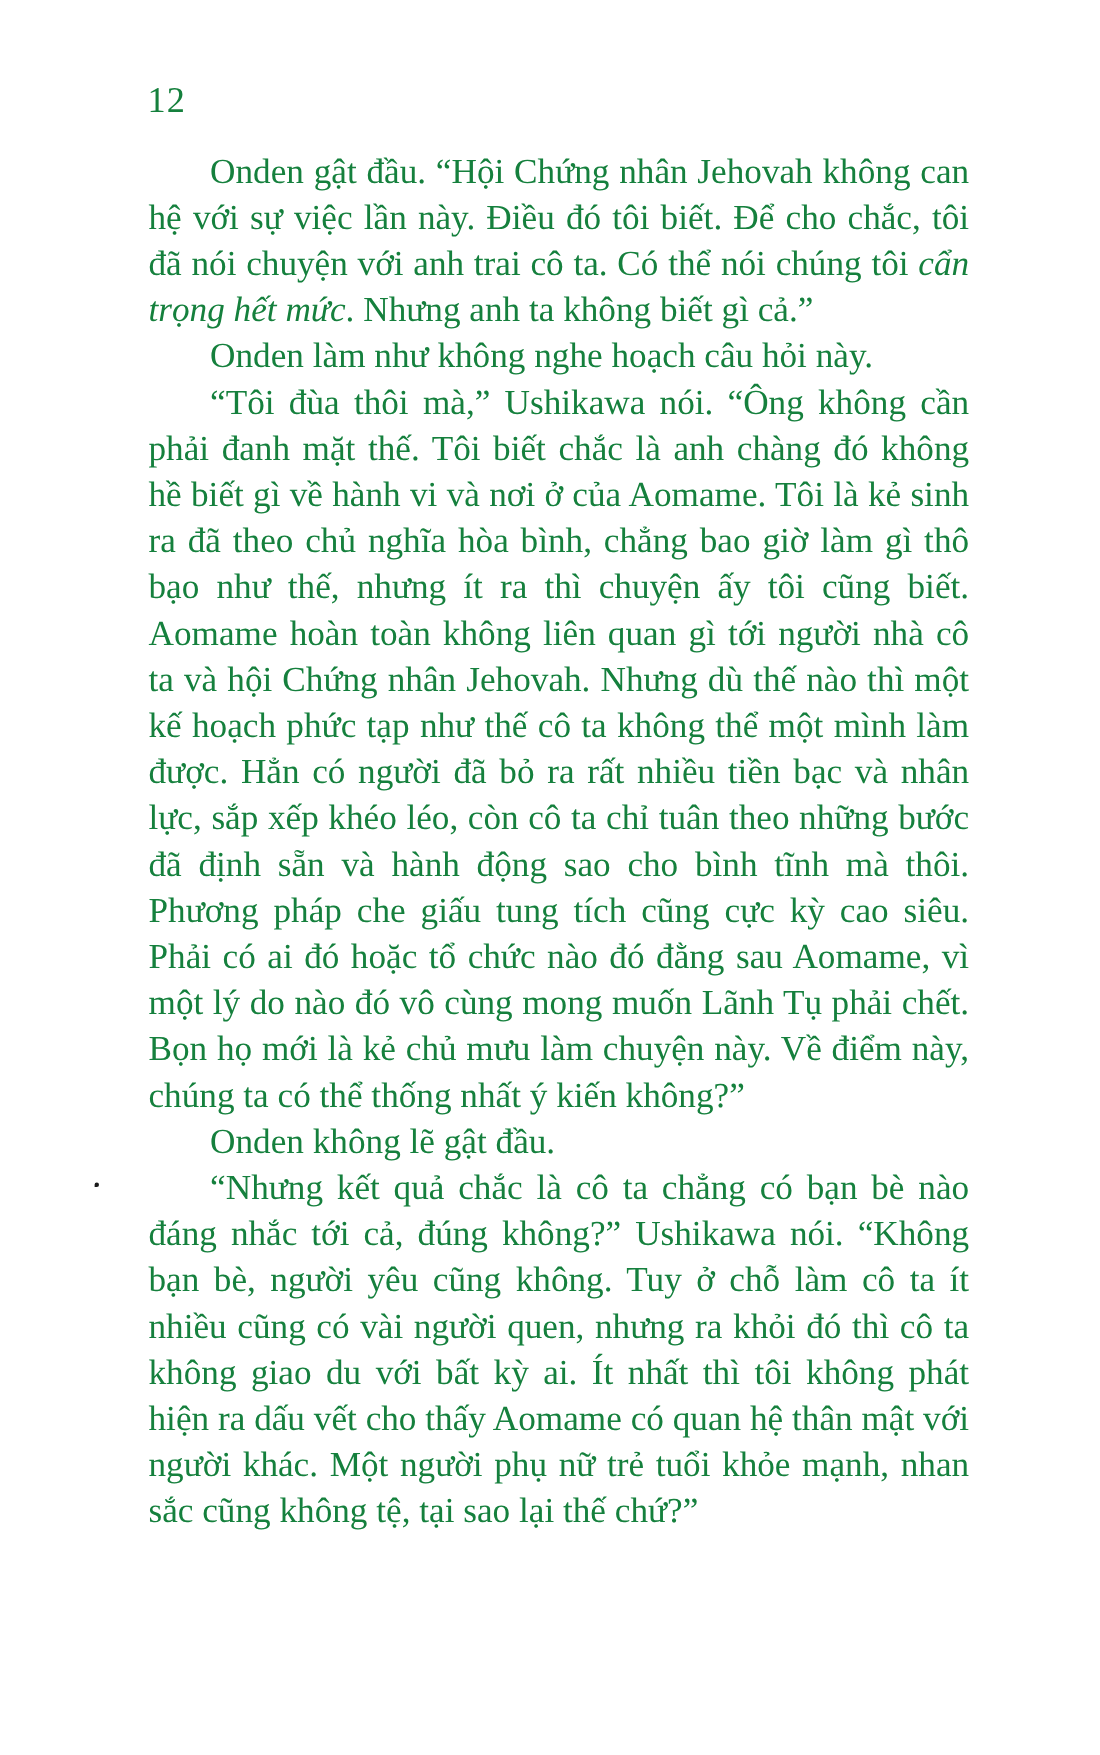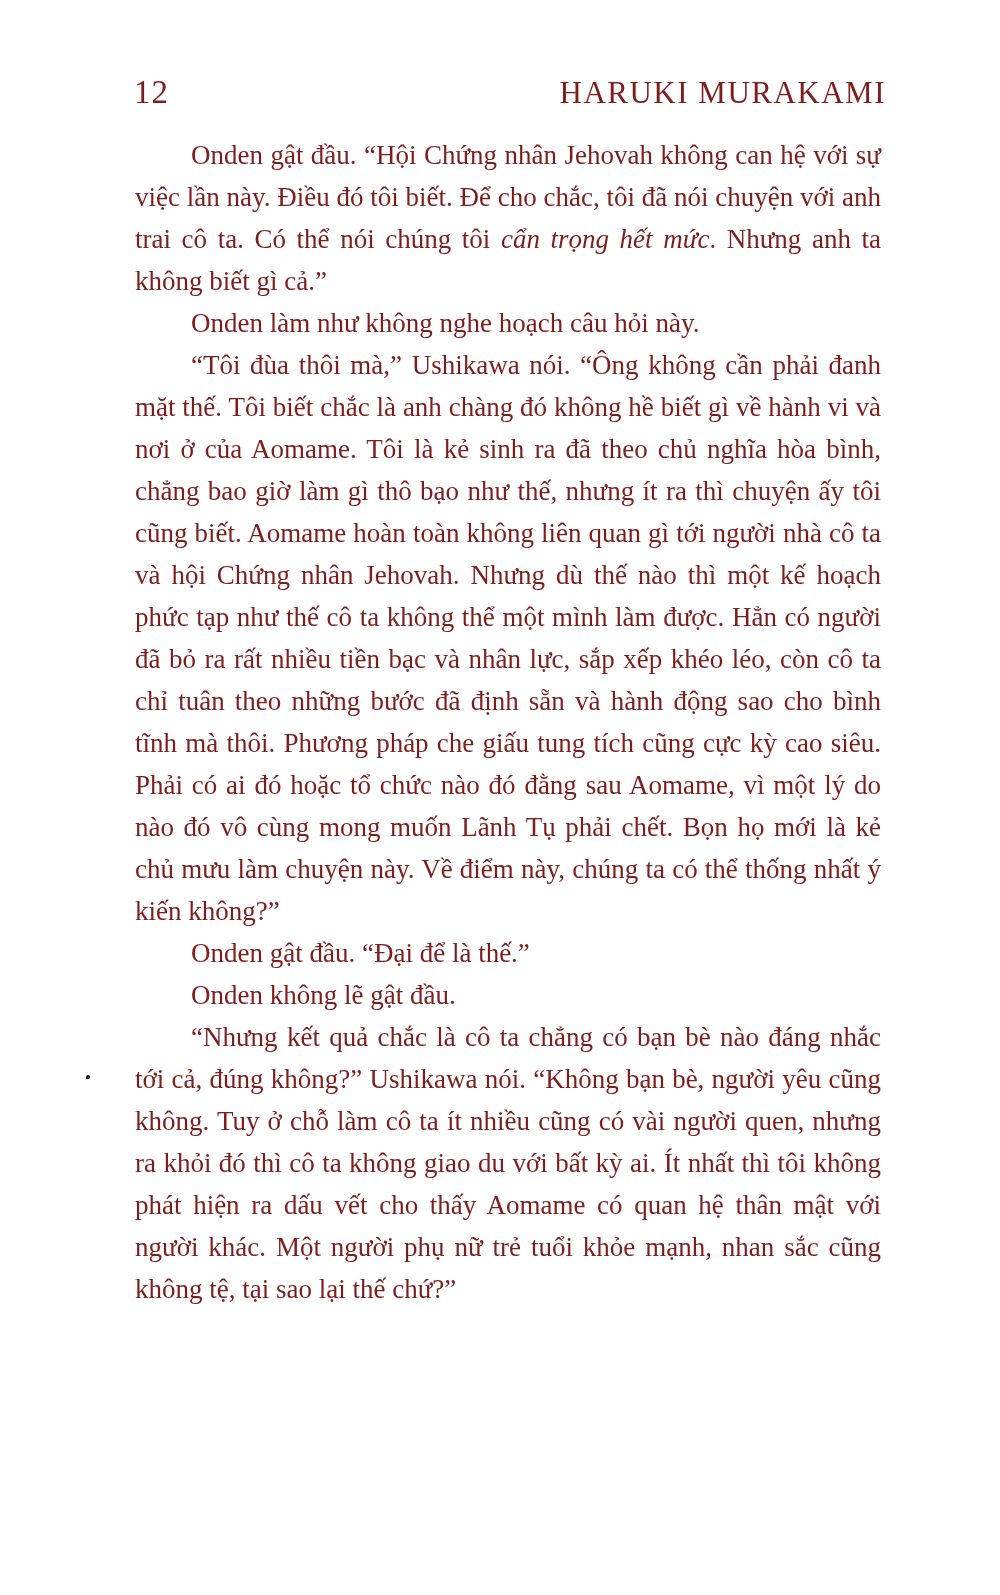--- a/index.html
+++ b/index.html
@@ -7,21 +7,21 @@
     padding: 0;
     background: #ffffff;
   }
   .page {
     position: relative;
     width: 1000px;
     height: 1595px;
     background: #ffffff;
     overflow: hidden;
     font-family: "Liberation Serif", "DejaVu Serif", serif;
-    color: #7f1d1d;
+    color: #15803d;
   }
   .running-head {
     position: absolute;
     top: 74px;
     left: 134px;
     right: 114px;
     display: flex;
     justify-content: space-between;
     align-items: baseline;
   }
@@ -31,21 +31,21 @@
   }
   .author {
     font-size: 31px;
     letter-spacing: 1.5px;
   }
   .body-text {
     position: absolute;
     left: 135px;
     top: 134px;
     width: 746px;
-    font-size: 27px;
+    font-size: 32px;
     line-height: 42px;
     text-align: justify;
     text-justify: inter-word;
   }
   .body-text p {
     margin: 0;
     padding: 0;
     text-indent: 56px;
   }
   .seg-italic {
@@ -61,27 +61,25 @@
     background: #1a1a1a;
   }
 </style>
 </head>
 <body>
 
 <div class="page">
 
   <header class="running-head">
     <span class="page-num">12</span>
-    <span class="author">HARUKI MURAKAMI</span>
   </header>
 
   <main class="body-text">
       <p><span>Onden gật đầu. “Hội Chứng nhân Jehovah không can hệ với sự việc lần này. Điều đó tôi biết. Để cho chắc, tôi đã nói chuyện với anh trai cô ta. Có thể nói chúng tôi </span><span class="seg-italic">cẩn trọng hết mức</span><span>. Nhưng anh ta không biết gì cả.”</span></p>
       <p><span>Onden làm như không nghe hoạch câu hỏi này.</span></p>
       <p><span>“Tôi đùa thôi mà,” Ushikawa nói. “Ông không cần phải đanh mặt thế. Tôi biết chắc là anh chàng đó không hề biết gì về hành vi và nơi ở của Aomame. Tôi là kẻ sinh ra đã theo chủ nghĩa hòa bình, chẳng bao giờ làm gì thô bạo như thế, nhưng ít ra thì chuyện ấy tôi cũng biết. Aomame hoàn toàn không liên quan gì tới người nhà cô ta và hội Chứng nhân Jehovah. Nhưng dù thế nào thì một kế hoạch phức tạp như thế cô ta không thể một mình làm được. Hẳn có người đã bỏ ra rất nhiều tiền bạc và nhân lực, sắp xếp khéo léo, còn cô ta chỉ tuân theo những bước đã định sẵn và hành động sao cho bình tĩnh mà thôi. Phương pháp che giấu tung tích cũng cực kỳ cao siêu. Phải có ai đó hoặc tổ chức nào đó đằng sau Aomame, vì một lý do nào đó vô cùng mong muốn Lãnh Tụ phải chết. Bọn họ mới là kẻ chủ mưu làm chuyện này. Về điểm này, chúng ta có thể thống nhất ý kiến không?”</span></p>
-      <p><span>Onden gật đầu. “Đại để là thế.”</span></p>
       <p><span>Onden không lẽ gật đầu.</span></p>
       <p><span>“Nhưng kết quả chắc là cô ta chẳng có bạn bè nào đáng nhắc tới cả, đúng không?” Ushikawa nói. “Không bạn bè, người yêu cũng không. Tuy ở chỗ làm cô ta ít nhiều cũng có vài người quen, nhưng ra khỏi đó thì cô ta không giao du với bất kỳ ai. Ít nhất thì tôi không phát hiện ra dấu vết cho thấy Aomame có quan hệ thân mật với người khác. Một người phụ nữ trẻ tuổi khỏe mạnh, nhan sắc cũng không tệ, tại sao lại thế chứ?”</span></p>
     </main>
 
   <div class="ink-speck"></div>
 
 </div>
 
 </body></html>

